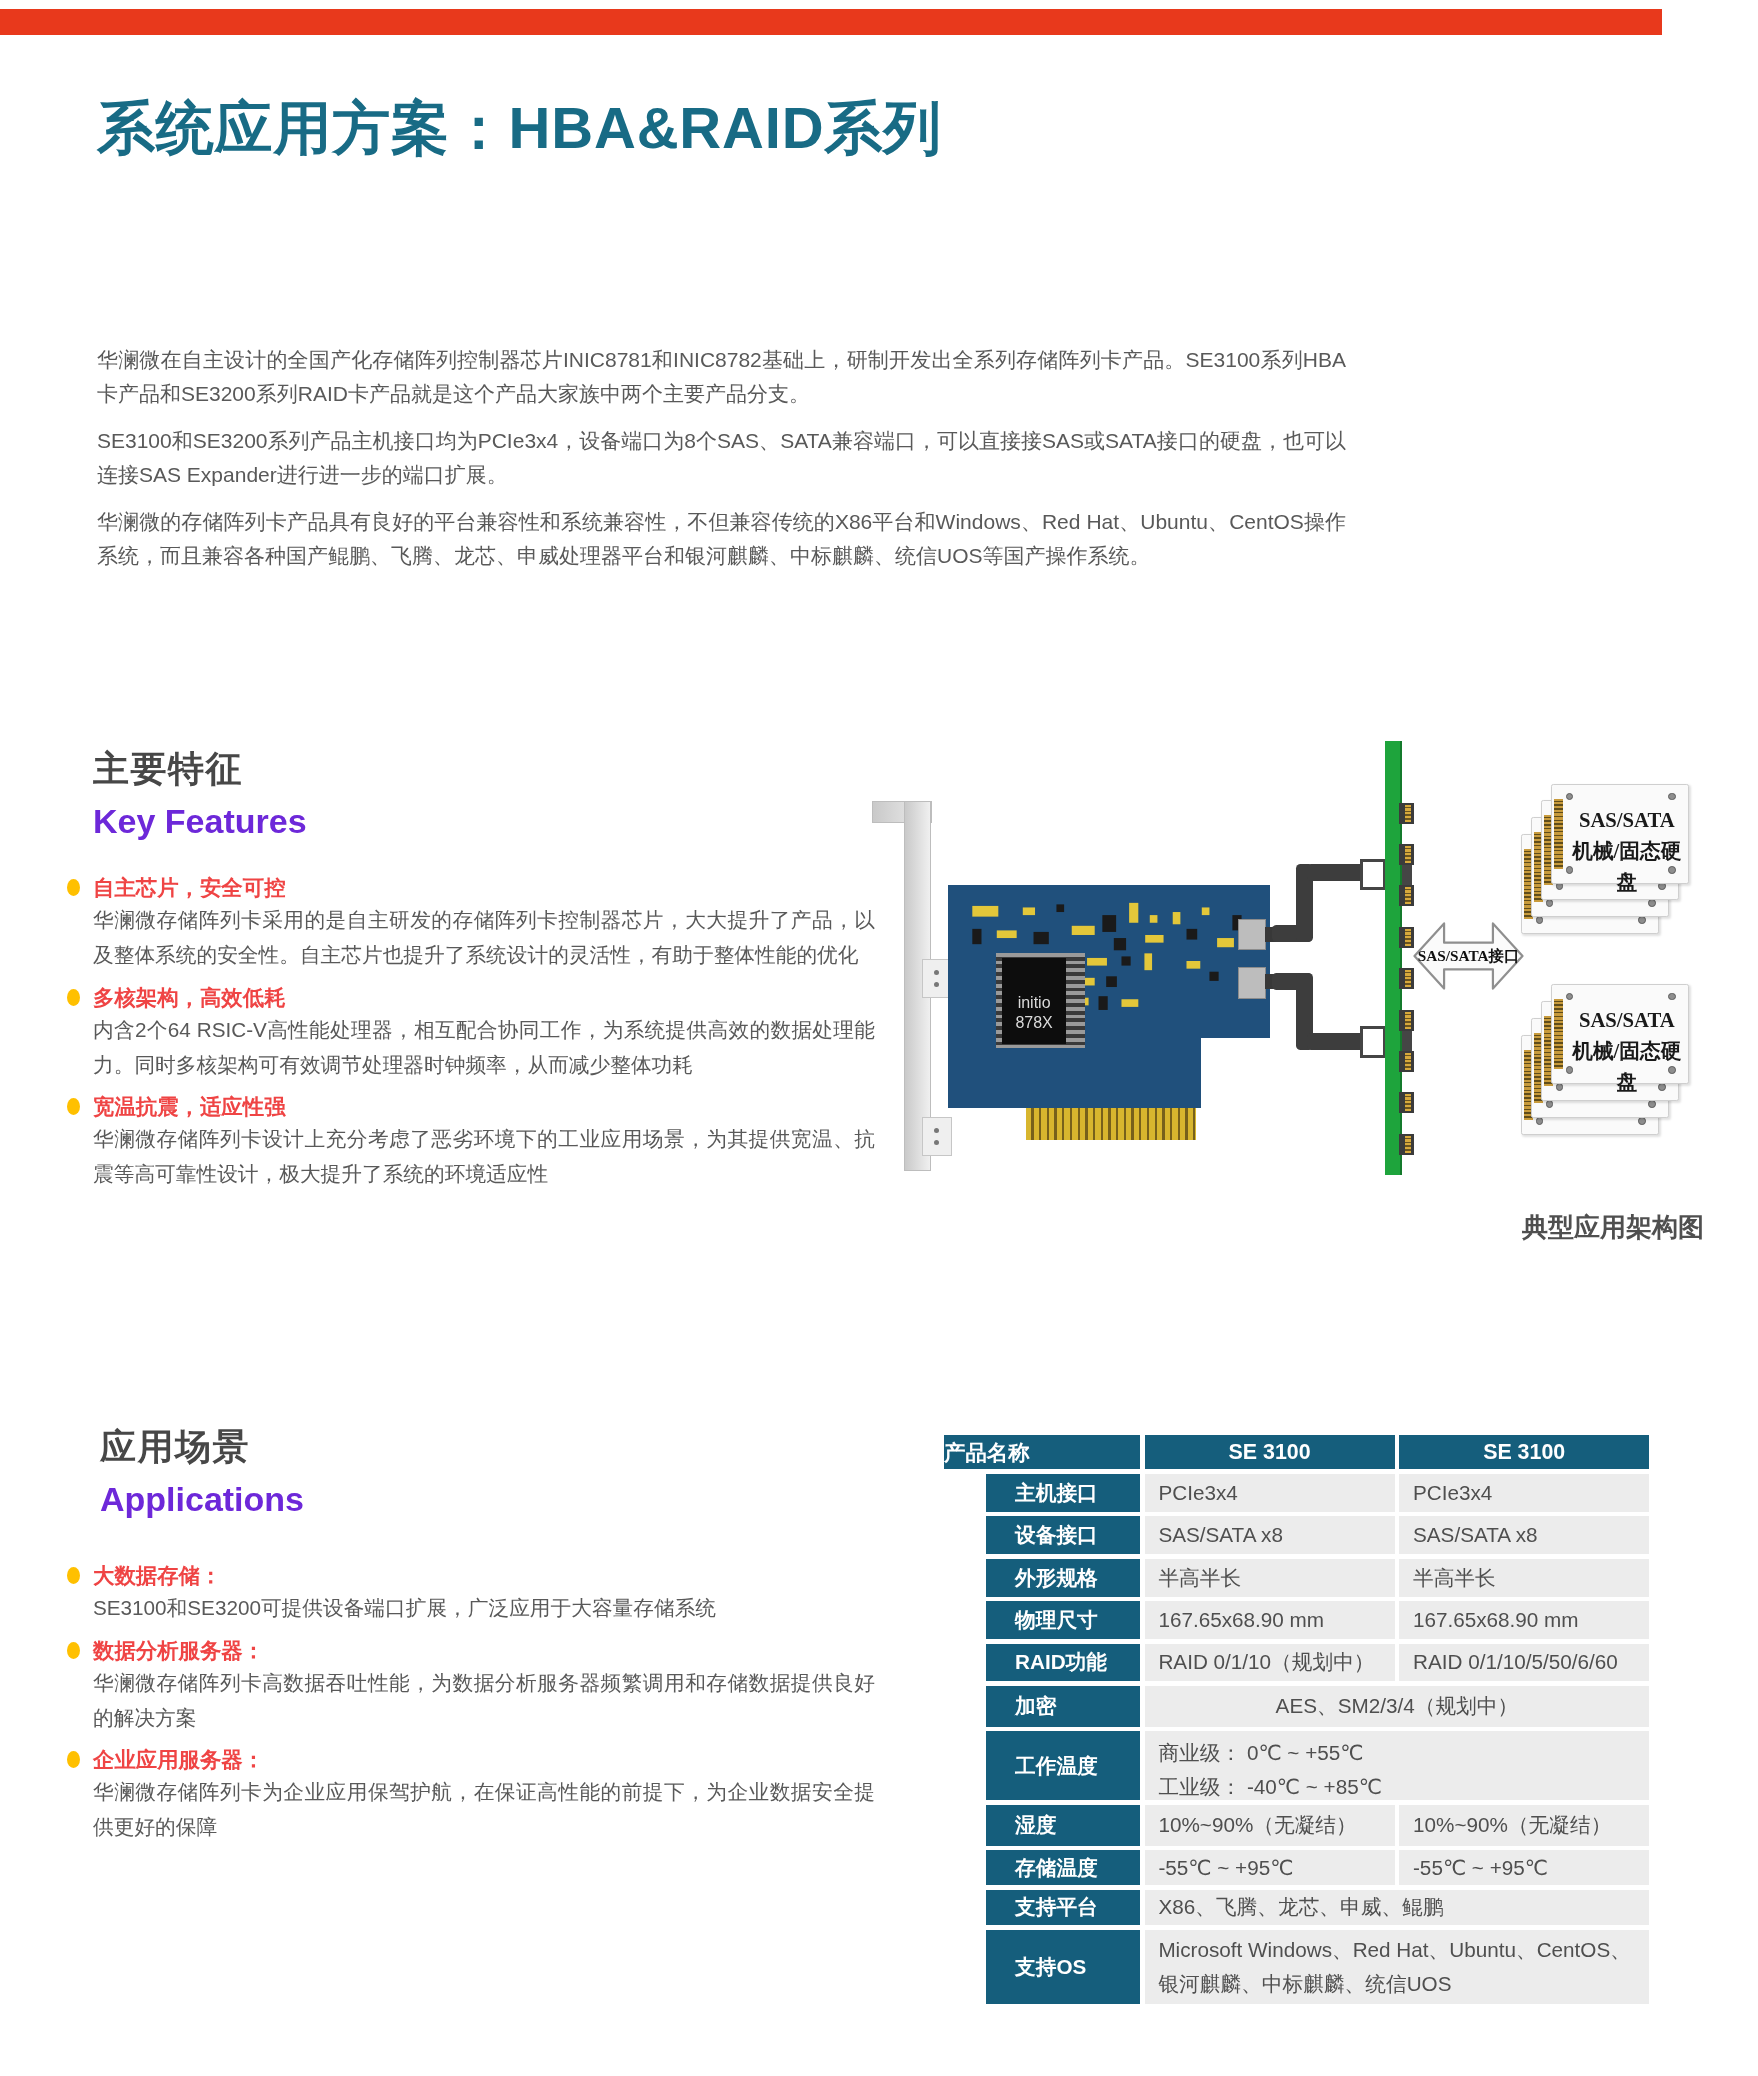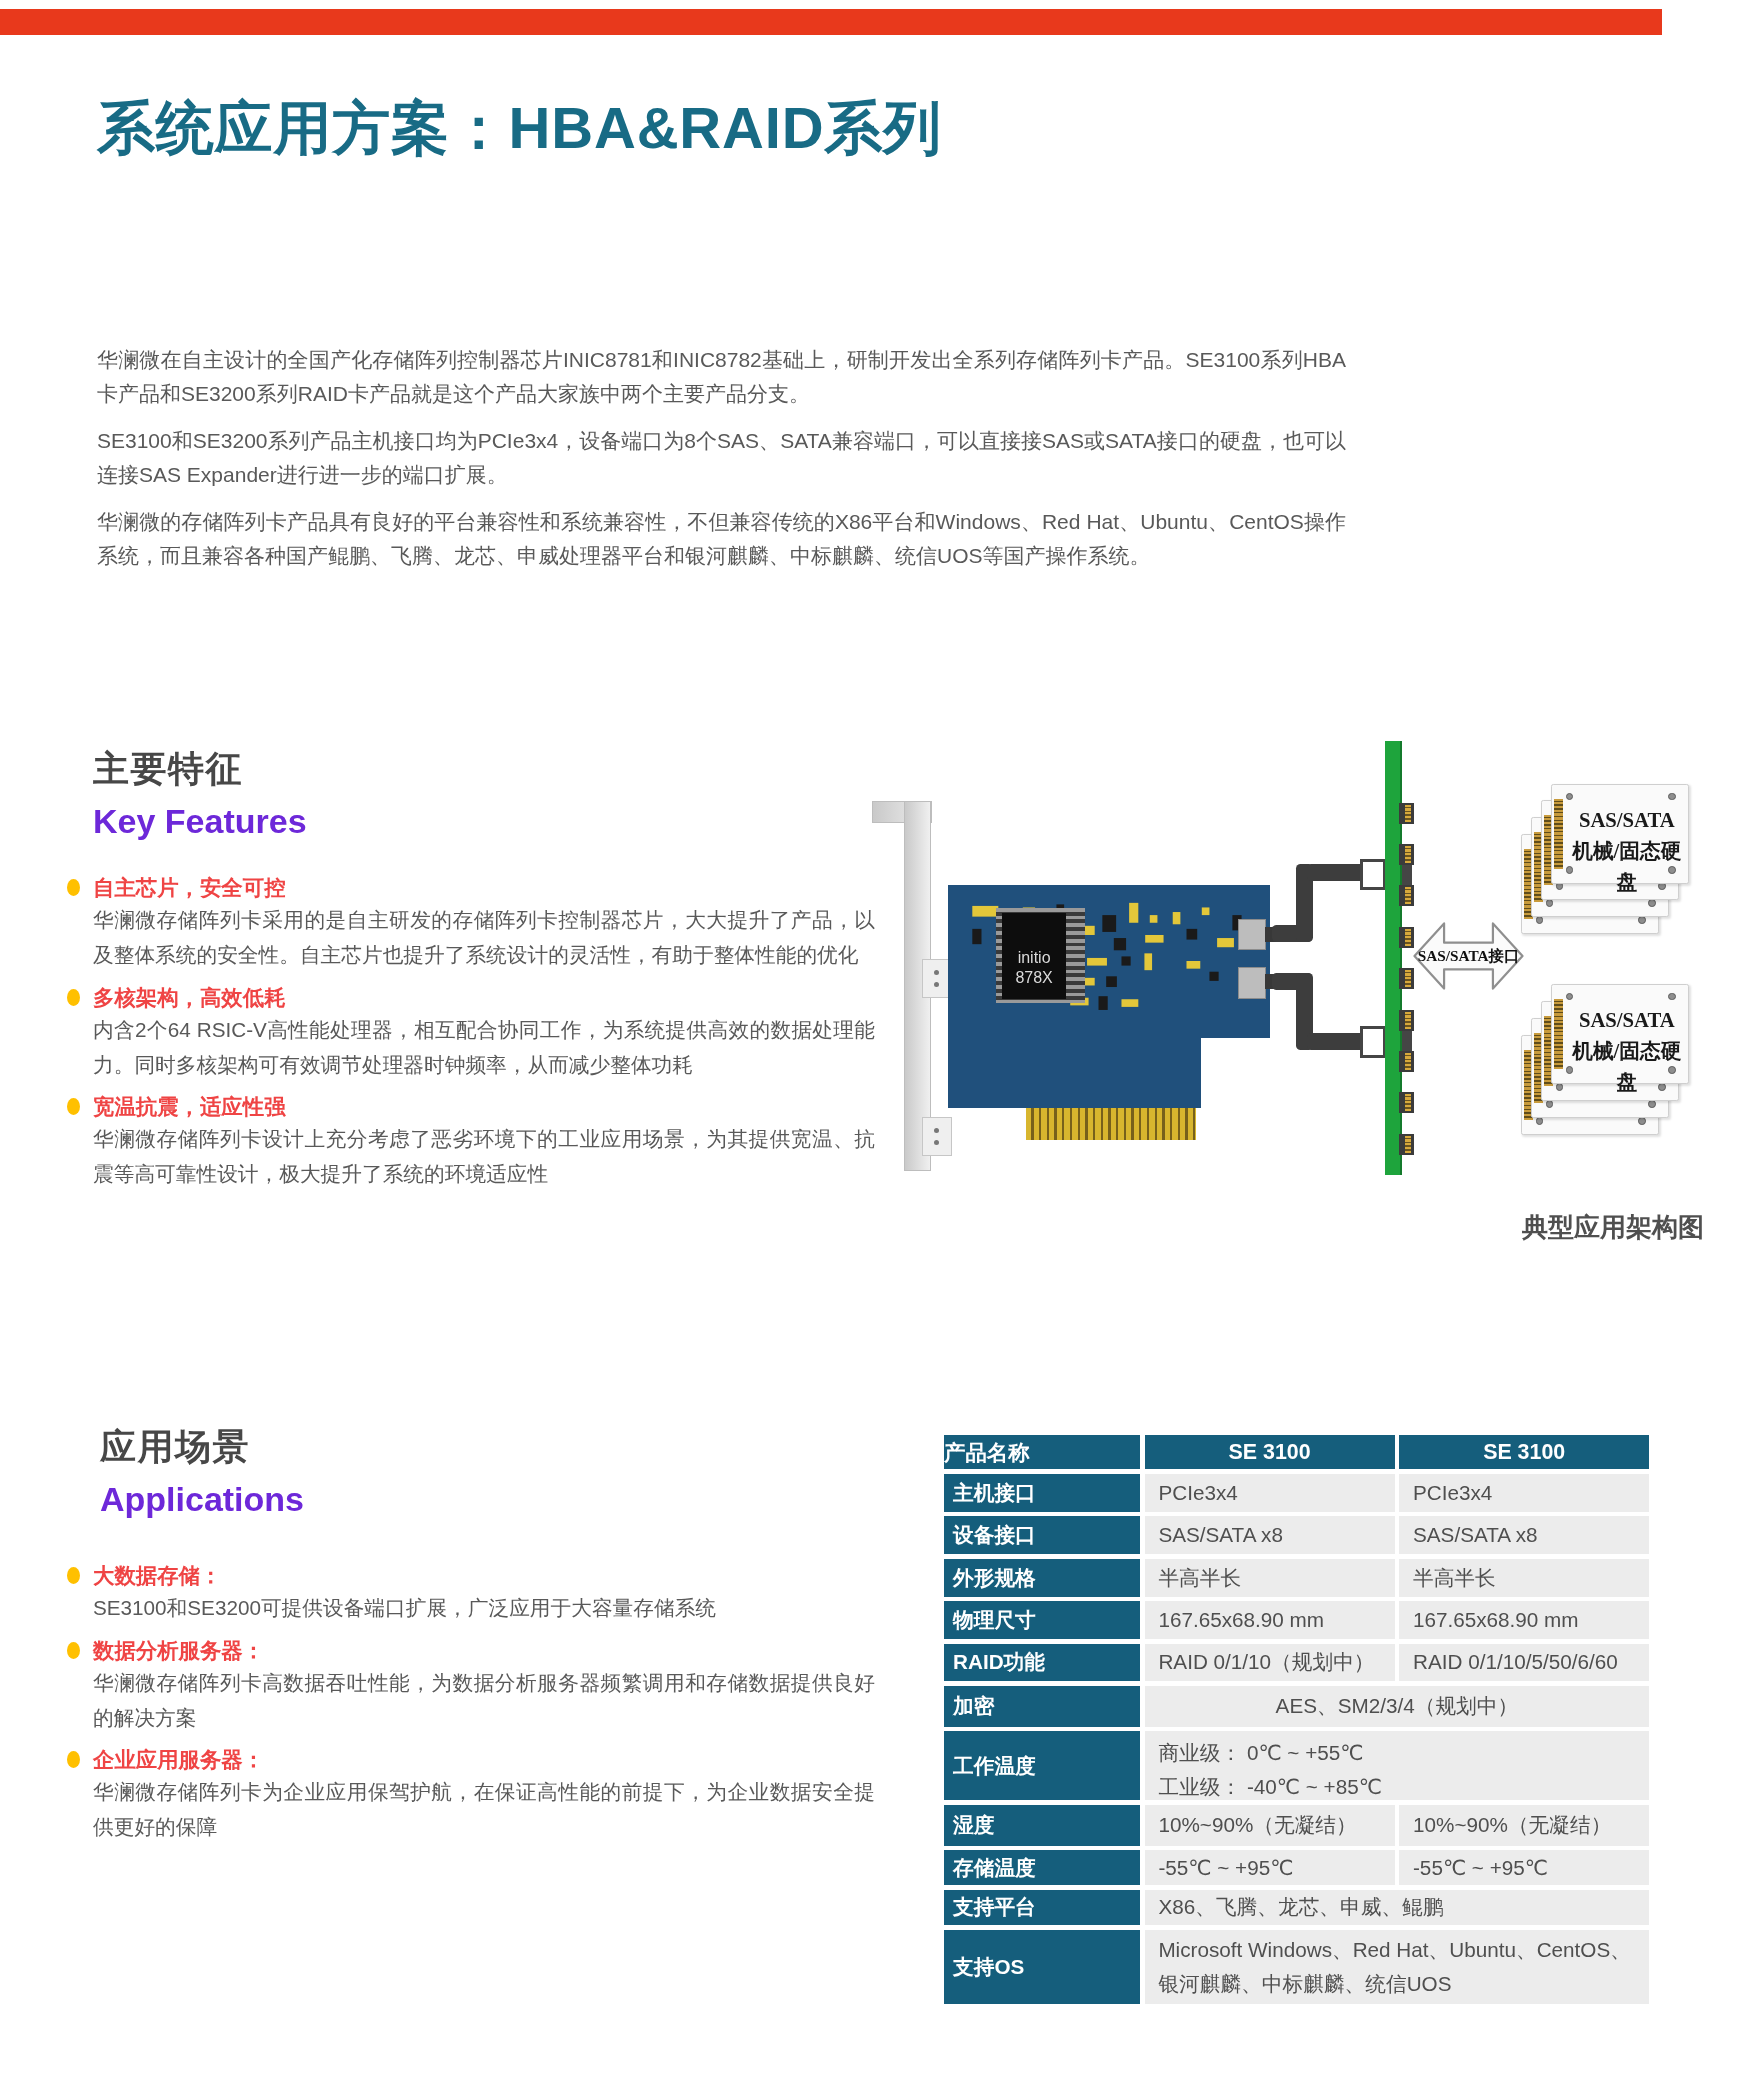--- a/index.html
+++ b/index.html
@@ -35,21 +35,21 @@
   #bracket-tab-top{left:872px;top:801px;width:58px;height:20px;}
   #bracket-bar{left:904px;top:801px;width:24.5px;height:368px;}
   .bracket-screw-tab{width:27.6px;height:37px;background:#efefef;border:0.8px solid #c6c6c6;
      display:flex;flex-direction:column;align-items:center;justify-content:center;gap:6.1px;}
   .bracket-screw-tab i{width:5.4px;height:5.4px;border-radius:50%;background:#777;}
 
   #card-main{left:948px;top:885px;width:322px;height:153px;background:#20507c;}
   #card-lower{left:948px;top:1036px;width:253px;height:72px;background:#20507c;}
   #gold-fingers{left:1026px;top:1108px;width:170px;height:32px;
      background:repeating-linear-gradient(90deg,#d8b62e 0 5.4px,#77611b 5.4px 7.7px);}
-  #chip{left:996px;top:908px;width:89px;height:95px;
+  #chip{left:996px;top:953px;width:89px;height:95px;
      background:repeating-linear-gradient(180deg,#9a9a9a 0 3.8px,#3a3a3a 3.8px 7.7px);}
   #chip-inner{left:6.1px;top:4.6px;width:64px;height:86px;background:#0d0d0d;color:#dadada;
      font-size:16px;line-height:20px;text-align:center;padding-top:35px;box-sizing:border-box;}
 
   .edge-conn{width:27.6px;height:31px;background:#bdbdbd;border:1.5px solid #8c8c8c;box-sizing:border-box;}
   .nub{width:12.3px;height:15.3px;background:#383838;}
   .cable{background:#3d3d3d;border-radius:4.6px;}
   .plug{background:#454545;}
   .plug-inner{background:#ffffff;}
 
@@ -78,21 +78,21 @@
      font-size:26px;font-weight:bold;color:#4f4f4f;}
 
   
   #spec-table{left:944px;top:1435px;display:grid;
      grid-template-columns:196px 250px 250px;
      grid-template-rows:34px 38px 38px 38px 38px 37px 41px 69px 41px 35px 35px 74px;
      gap:4.6px;background:#ffffff;}
   .th{background:#155e7c;color:#ffffff;font-weight:bold;font-size:21.4px;
       display:flex;align-items:center;justify-content:center;}
   .tl{background:#155e7c;color:#ffffff;font-weight:bold;font-size:20.7px;
-      display:flex;align-items:center;padding-left:9px;}
+      display:flex;align-items:center;padding-left:29px;margin-left:42px;}
   .tv{background:#ececec;color:#4f4f4f;font-size:20.7px;
       display:flex;align-items:center;padding-left:13.8px;}
   .tv.center{justify-content:center;padding-left:0;}
   .tv.span2{grid-column:2 / 4;}
   .tv.multiline{display:block;padding-top:4.6px;line-height:34px;}
   .tv .ln{display:block;}
   .th.first{justify-content:flex-start;}
 </style>
 </head>
 <body>

